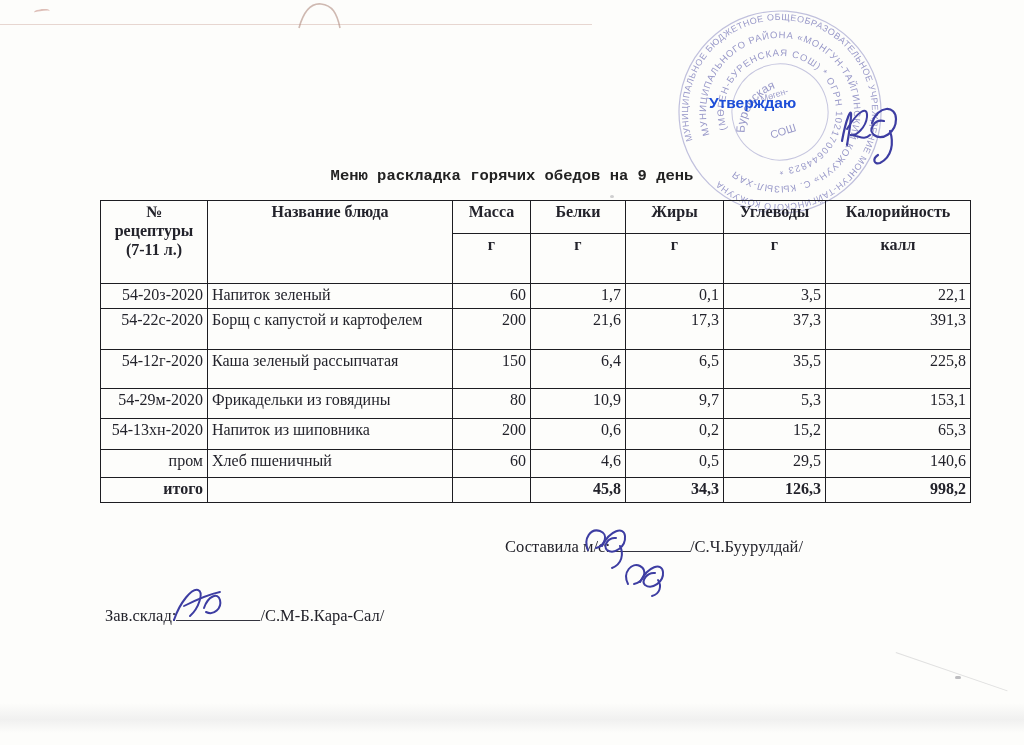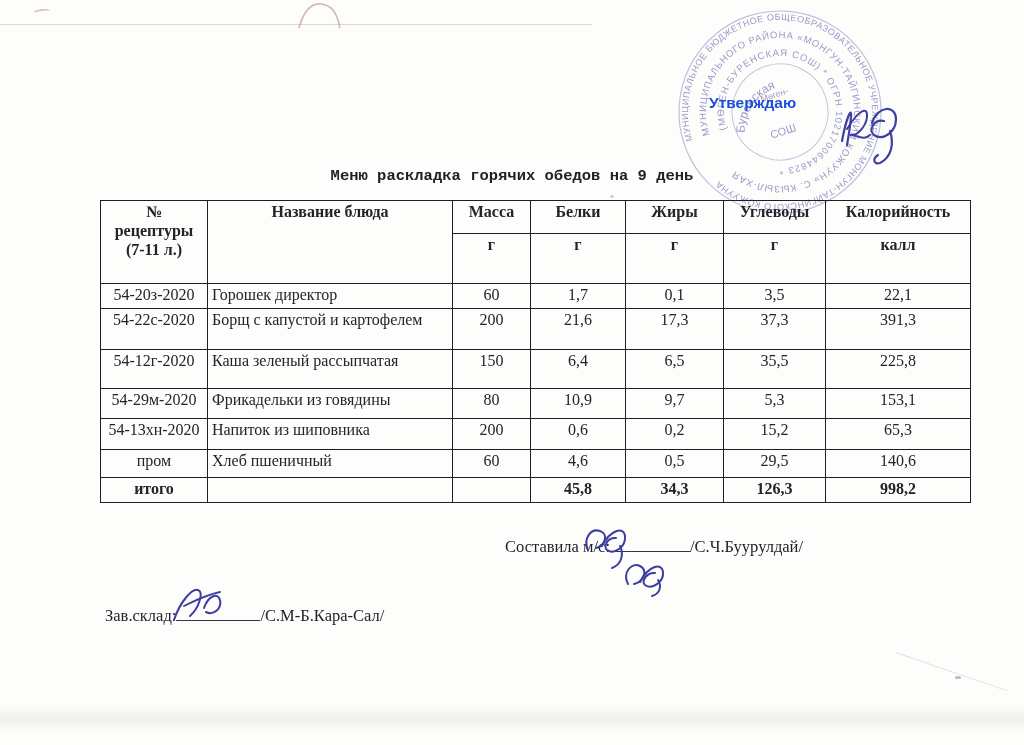--- a/index.html
+++ b/index.html
@@ -52,21 +52,21 @@
   .doc-title{position:absolute;left:0;top:167px;width:1024px;text-align:center;
     font-family:Liberation Mono, monospace;font-weight:bold;font-size:15.5px;color:#222;z-index:4;}
 
   
   .menu-table{position:absolute;left:100px;top:200px;width:870px;
     border-collapse:collapse;table-layout:fixed;z-index:3;}
   .menu-table td,.menu-table th{border:1.6px solid var(--border);
     vertical-align:top;font-size:16px;line-height:1.18;padding:2px 4px 1px;}
   .menu-table th{font-weight:bold;text-align:center;}
   .th-multi{white-space:pre-line;}
-  .cell-center{text-align:center;}
+  .cell-center{text-align:right;}
   .cell-left{text-align:left;padding-left:8px;}
   .bold{font-weight:bold;}
   tr.h33{height:33px;} tr.h50{height:50px;} tr.h25{height:25px;} tr.h41{height:41px;}
   tr.h39{height:39px;padding-left:28px;} tr.h30{height:30px;} tr.h31{height:31px;} tr.h28{height:28px;font-family:Liberation Serif, serif;}
 
   
   .signoff{position:absolute;font-size:16.5px;white-space:nowrap;z-index:5;}
   .so-ms{left:505px;top:537px;}
   .so-chef{left:505px;top:574px;}
   .so-store{left:105px;top:606px;}
@@ -146,21 +146,21 @@
       </tr>
       <tr class="h50">
         <th>г</th>
         <th>г</th>
         <th>г</th>
         <th>г</th>
         <th>калл</th>
       </tr>
       <tr class="h25">
         <td class="cell-center">54-20з-2020</td>
-        <td class="cell-left">Горошек директор</td>
+        <td class="cell-left">Напиток зеленый</td>
         <td class="cell-center">60</td>
         <td class="cell-center">1,7</td>
         <td class="cell-center">0,1</td>
         <td class="cell-center">3,5</td>
         <td class="cell-center">22,1</td>
       </tr>
       <tr class="h41">
         <td class="cell-center">54-22с-2020</td>
         <td class="cell-left">Борщ с капустой и картофелем</td>
         <td class="cell-center">200</td>

